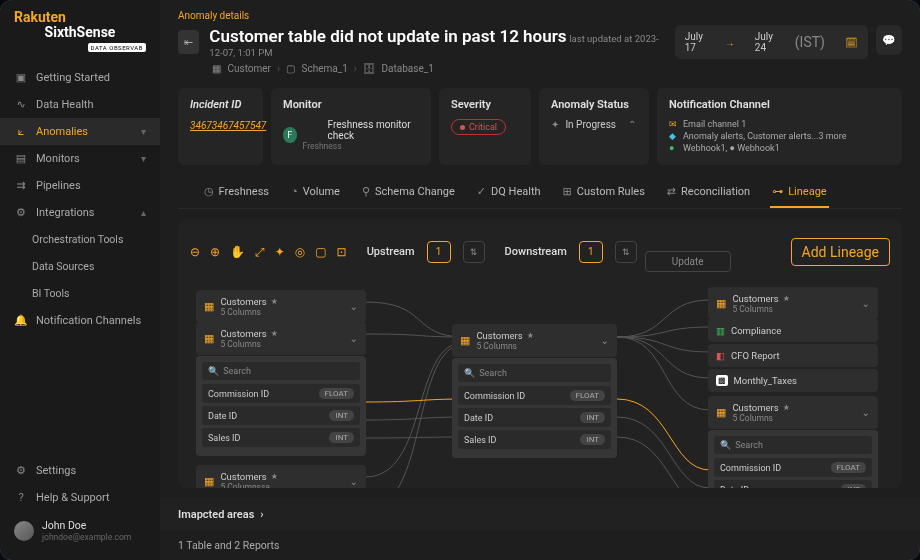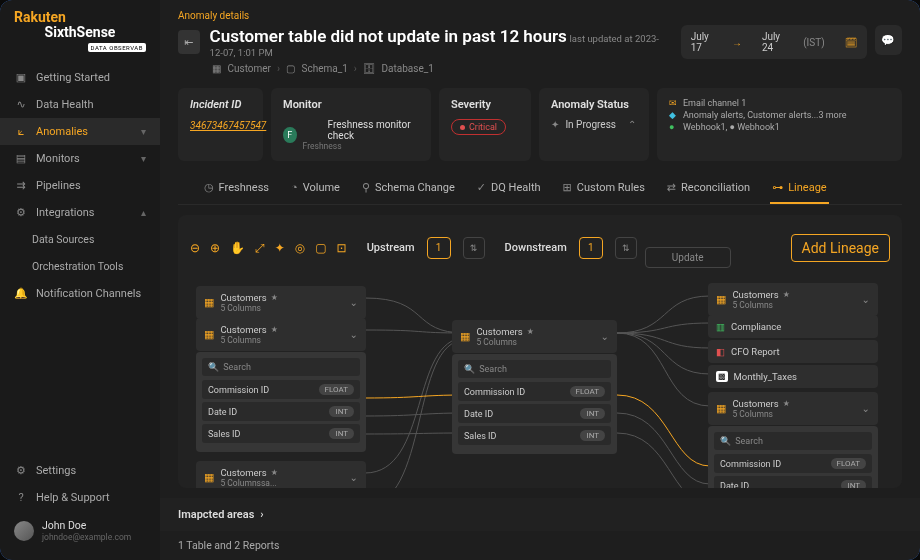--- a/index.html
+++ b/index.html
@@ -24,21 +24,21 @@
 .main { flex:1; background:#1e1e1e; display:flex; flex-direction:column; overflow:hidden; }
 .header { padding:10px 18px 6px; }
 .crumb-label { color:#f5a623; font-size:10px; }
 .title-row { display:flex; align-items:center; gap:10px; margin-top:4px; }
 .back-btn { width:24px; height:24px; background:#333; border-radius:4px; display:flex; align-items:center; justify-content:center; color:#aaa; cursor:pointer; }
 .page-title { font-size:17px; font-weight:600; color:#fff; }
 .updated { font-size:9.5px; color:#888; }
 .header-right { margin-left:auto; display:flex; gap:8px; }
 .date-chip { background:#2a2a2a; border-radius:6px; padding:6px 10px; font-size:10px; color:#ccc; display:flex; align-items:center; gap:20px; }
 .date-chip .arrow { color:#f5a623; }
-.date-tz { font-size:10px; color:#888; }
+.date-tz { font-size:14px; color:#888; }
 .cal-icon { color:#f5a623; }
 .comment-btn { width:30px; height:30px; background:#2a2a2a; border-radius:6px; display:flex; align-items:center; justify-content:center; color:#aaa; cursor:pointer; }
 .breadcrumb { display:flex; align-items:center; gap:6px; font-size:10px; color:#888; margin-top:4px; margin-left:34px; }
 .breadcrumb .sep { color:#555; }
 .cards { display:flex; gap:8px; padding:8px 18px; }
 .card { background:#252525; border-radius:6px; padding:10px 12px; }
 .card-label { font-size:11px; font-weight:600; color:#e0e0e0; margin-bottom:8px; }
 .card.c1 { width:85px;font-style:italic; }
 .card.c2 { width:160px; }
 .card.c3 { width:92px; }
@@ -123,24 +123,27 @@
     <div class="nav-item">
         <span class="nav-icon">⇉</span>
         <span>Pipelines</span>
       </div>
     <div class="nav-item">
         <span class="nav-icon">⚙</span>
         <span>Integrations</span>
         <span class="nav-chevron">▴</span>
       </div>
     <div class="nav-item sub">
+        <span>Orchestration Tools</span>
+      </div>
+    <div class="nav-item sub">
         <span>Data Sources</span>
       </div>
     <div class="nav-item sub">
-        <span>Orchestration Tools</span>
+        <span>BI Tools</span>
       </div>
     <div class="nav-item">
         <span class="nav-icon">🔔</span>
         <span>Notification Channels</span>
       </div>
     <div class="sidebar-bottom">
       <div class="nav-item">
           <span class="nav-icon">⚙</span>
           <span>Settings</span>
         </div>
@@ -218,20 +221,21 @@
       </div>
       <div class="card c4">
         <div class="card-label">Anomaly Status</div>
         <div class="anomaly-status">
             <span class="status-icon">✦</span>
             <span>In Progress</span>
             <span class="status-chevron">⌃</span>
           </div>
       </div>
       <div class="card c5">
+        <div class="card-label">Notification Channel</div>
         <div class="notif-line">
             <span class="notif-icon" style="color:#f5a623">✉</span>
             <span>Email channel 1</span>
           </div>
         <div class="notif-line">
             <span class="notif-icon" style="color:#40c0e0">◆</span>
             <span>Anomaly alerts, Customer alerts...3 more</span>
           </div>
         <div class="notif-line">
             <span class="notif-icon" style="color:#40c060">●</span>

